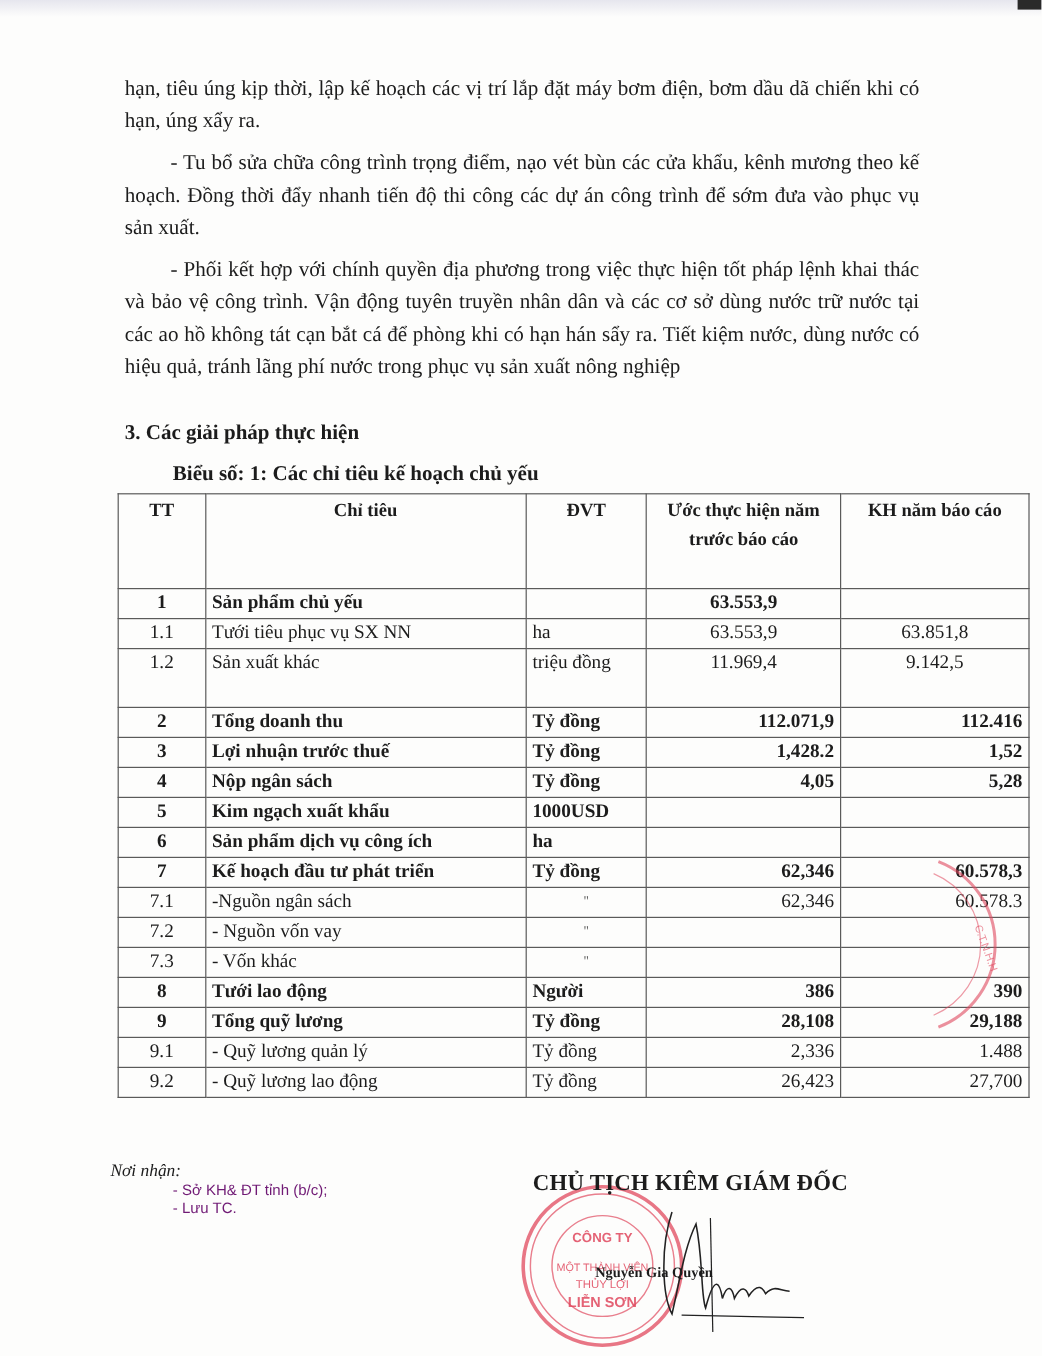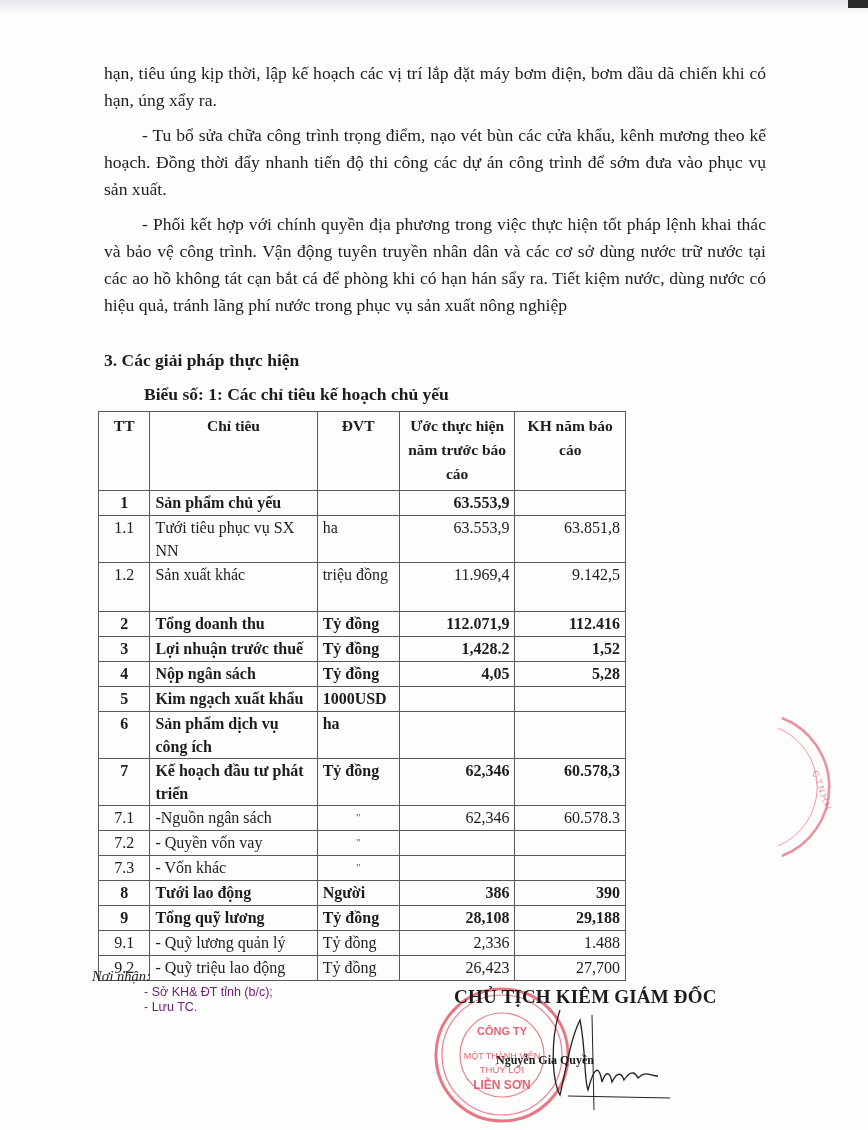--- a/index.html
+++ b/index.html
@@ -26,48 +26,48 @@
   .heading {
     position: absolute; left: 104px; top: 350px;
     font-size: 17.5px; font-weight: bold; margin: 0;
   }
   .caption {
     position: absolute; left: 144px; top: 384px;
     font-size: 17.5px; font-weight: bold; margin: 0;
   }
   table.plan {
     position: absolute; left: 98px; top: 411px;
-    border-collapse: collapse; width: 528px;
+    border-collapse: collapse; width: 760px;
     font-size: 16px;
   }
   table.plan td, table.plan th {
     border: 1px solid #5a5a5a; padding: 0 5px; vertical-align: top;
     height: 24px; line-height: 23px;
   }
   table.plan th {
     font-weight: bold; text-align: center; height: 76px;
     line-height: 24px; padding-top: 2px; font-size: 15.5px;
   }
   .c-tt { width: 51px; text-align: center; }
   .c-name { width: 217px; }
   .c-unit { width: 75px; }
   .c-est { width: 127px; }
   .c-plan { width: 123px; }
   tr.bold td { font-weight: bold; }
   td.num-r { text-align: right; }
-  td.num-l { text-align: right; }
+  td.num-l { text-align: center; }
   td.ditto { text-align: center; font-size: 11px; color: #555; }
   tr.tall td { height: 48px; }
   .recip {
     position: absolute; left: 92px; top: 968px; font-size: 14.5px; margin: 0;
   }
   .recip .lbl { font-style: italic; text-align: right; }
   .recip .item { display: block; margin-left: 52px; font-size: 12.5px; line-height: 15px; font-family: "Liberation Sans", sans-serif; color: #701a75; }
   .sign-title {
-    position: absolute; left: 440px; top: 972px; font-size: 19px; font-weight: bold; margin: 14px; letter-spacing: 0.2px;
+    position: absolute; left: 440px; top: 972px; font-size: 19px; font-weight: bold; margin: 4px; letter-spacing: 0.2px;
   }
   .sign-name {
     position: absolute; left: 496px; top: 1053px; font-size: 12px; font-weight: bold; margin: 0;
   }
   .stamp { position: absolute; left: 432px; top: 985px; width: 140px; height: 140px; }
   .stamp2 { position: absolute; left: 772px; top: 712px; width: 96px; height: 150px; }
   .signature { position: absolute; left: 540px; top: 1000px; width: 200px; height: 110px; }
 </style>
 </head>
 <body>
@@ -158,21 +158,21 @@
     </tr>
     <tr>
       <td class="c-tt">7.1</td>
       <td>-Nguồn ngân sách</td>
       <td class="ditto">"</td>
       <td class="num-r">62,346</td>
       <td class="num-r">60.578.3</td>
     </tr>
     <tr>
       <td class="c-tt">7.2</td>
-      <td>- Quyền vốn vay</td>
+      <td>- Nguồn vốn vay</td>
       <td class="ditto">"</td>
       <td class="num-r"></td>
       <td class="num-r"></td>
     </tr>
     <tr>
       <td class="c-tt">7.3</td>
       <td>- Vốn khác</td>
       <td class="ditto">"</td>
       <td class="num-r"></td>
       <td class="num-r"></td>
@@ -193,21 +193,21 @@
     </tr>
     <tr>
       <td class="c-tt">9.1</td>
       <td>- Quỹ lương quản lý</td>
       <td>Tỷ đồng</td>
       <td class="num-r">2,336</td>
       <td class="num-r">1.488</td>
     </tr>
     <tr>
       <td class="c-tt">9.2</td>
-      <td>- Quỹ triệu lao động</td>
+      <td>- Quỹ lương lao động</td>
       <td>Tỷ đồng</td>
       <td class="num-r">26,423</td>
       <td class="num-r">27,700</td>
     </tr>
   </tbody>
 </table>
 
 <div class="recip">
   <span class="lbl">Nơi nhận:</span>
   <span class="item">- Sở KH&amp; ĐT tỉnh (b/c);</span>

